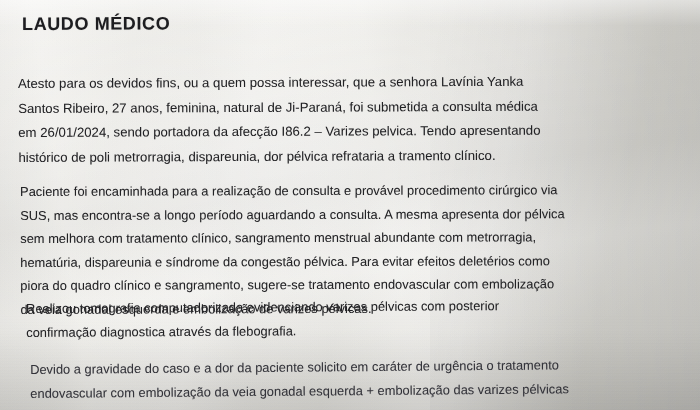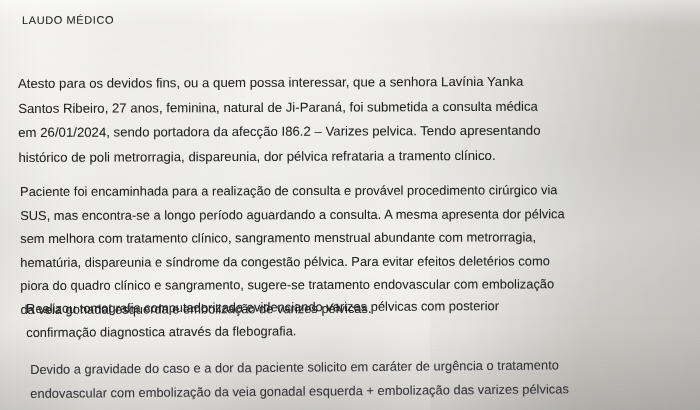--- a/index.html
+++ b/index.html
@@ -60,22 +60,22 @@
   .doc {
     position: relative;
     z-index: 3;
     padding: 0;
   }
 
   .doc-title {
     position: absolute;
     left: 22px;
     top: 14px;
-    font-size: 11px;
-    font-weight: normal;
+    font-size: 18px;
+    font-weight: bold;
     letter-spacing: 0.6px;
     color: #1d1d20;
     text-shadow: 0 0 1px rgba(0,0,0,0.20);
   }
 
   .para {
     position: absolute;
     color: #222225;
     font-size: 13.2px;
     line-height: 24.5px;

